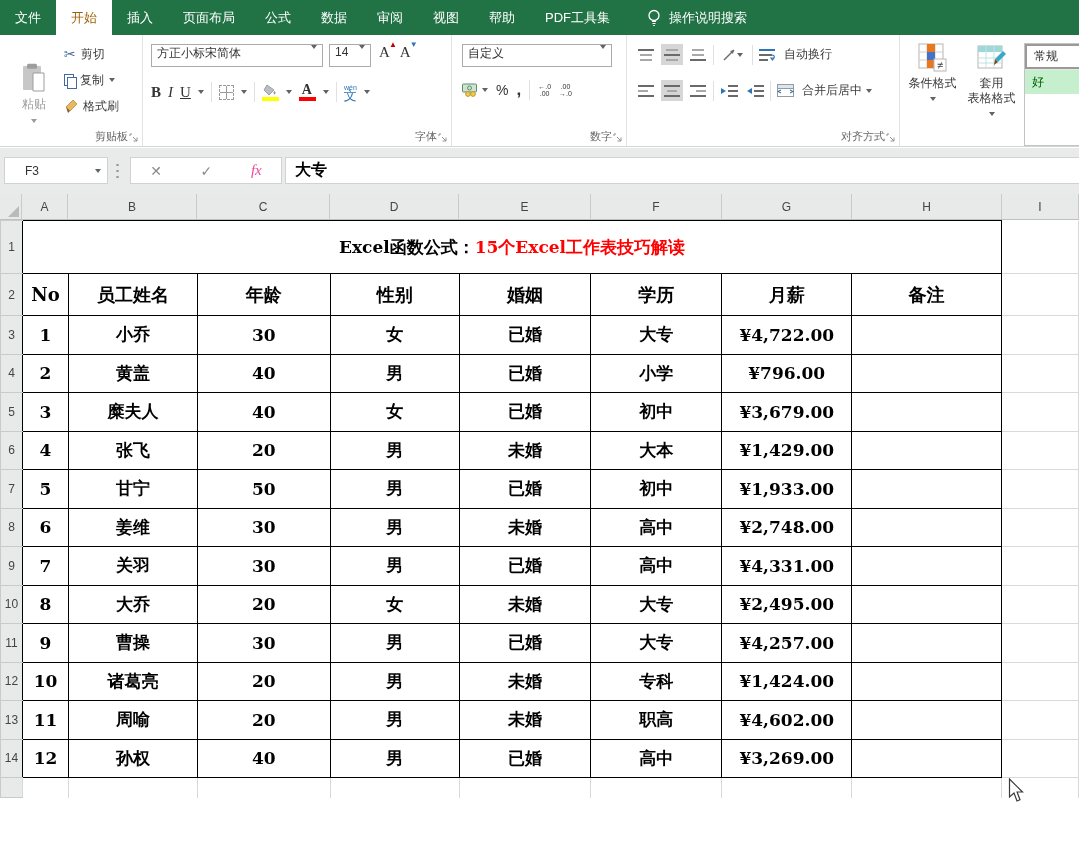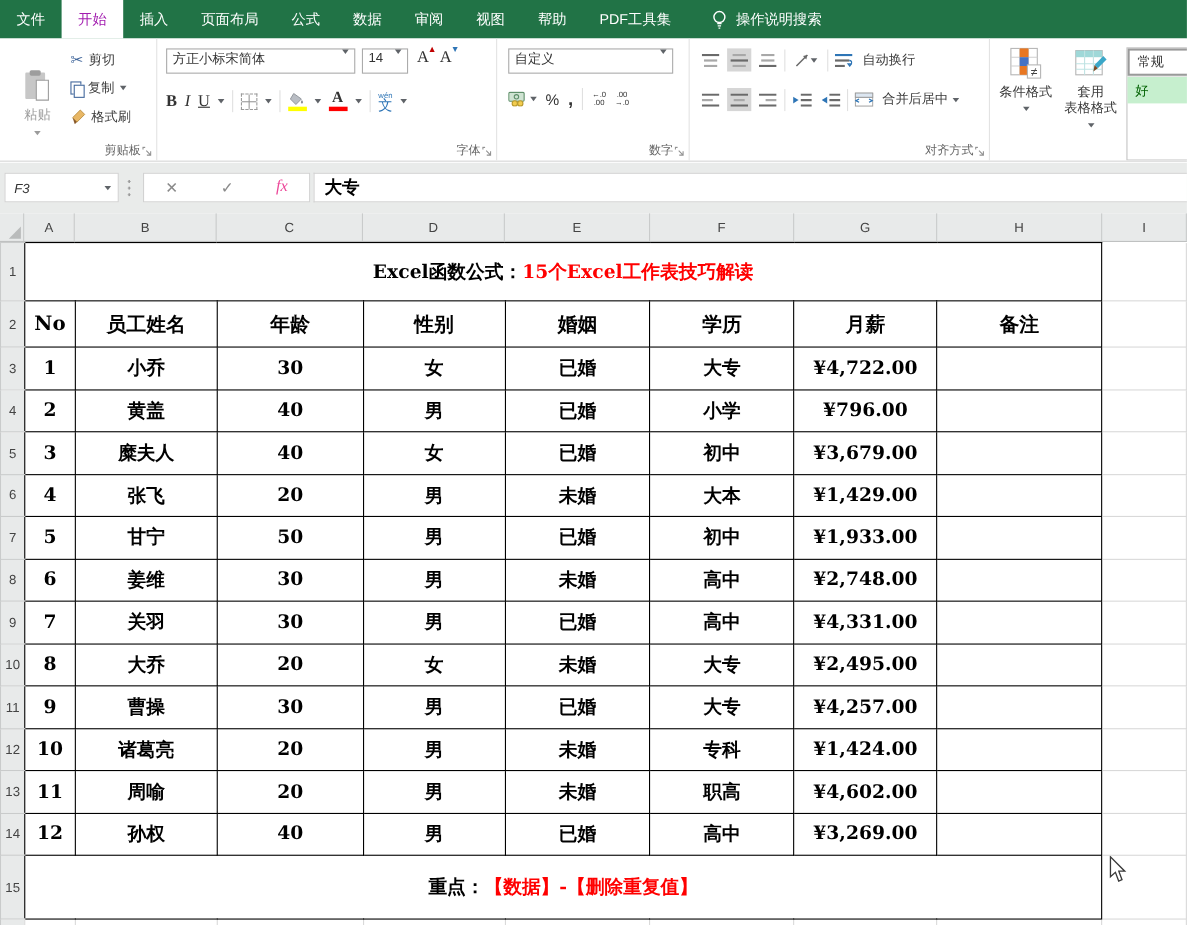--- a/index.html
+++ b/index.html
@@ -4,21 +4,21 @@
 <style>
   html,body{margin:0;padding:0;}
   body{
     width:1079px;height:841px;position:relative;overflow:hidden;
     background:#fff;font-family:"Liberation Sans","DejaVu Sans",sans-serif;
     -webkit-font-smoothing:antialiased;
   }
   
   .menubar{position:absolute;top:0;left:0;width:1079px;height:35px;background:#217346;display:flex;align-items:stretch;color:#fff;font-size:13px;}
   .menubar .tab{padding:0 15px;display:flex;align-items:center;cursor:default;white-space:nowrap;}
-  .menubar .tab.active{background:#ffffff;color:#a21caf;}
+  .menubar .tab.active{background:#ffffff;color:#a16207;}
   .search-wrap{display:flex;align-items:center;margin-left:22px;gap:8px;}
   .bulb{width:14px;height:18px;}
   
   .ribbon{position:absolute;top:35px;left:0;width:1079px;height:112px;background:#fff;border-bottom:1px solid #d5d5d5;display:flex;overflow:hidden;box-sizing:border-box;}
   .group{position:relative;border-right:1px solid #e3e3e3;box-sizing:border-box;height:100%;flex:0 0 auto;}
   .group-label{position:absolute;bottom:2px;left:0;right:14px;text-align:right;font-size:11px;color:#666;}
   .launcher{position:absolute;right:4px;bottom:4px;width:9px;height:9px;opacity:.8;}
   .car{display:inline-block;width:0;height:0;border-left:3px solid transparent;border-right:3px solid transparent;border-top:4px solid #5f6368;vertical-align:middle;}
   .sbtn{display:flex;align-items:center;gap:5px;font-size:12px;color:#3b3b3b;height:22px;padding:0 2px;}
   .combo{box-sizing:border-box;border:1px solid #ababab;background:#fff;height:23px;display:flex;align-items:flex-start;font-size:12px;color:#333;padding:0 5px;justify-content:space-between;}
@@ -69,21 +69,21 @@
   .g-styles{width:190px;display:flex;padding:6px 0 0 6px;gap:6px;box-sizing:border-box;}
   .bigbtn{width:58px;text-align:center;font-size:12px;color:#3b3b3b;line-height:15px;}
   .bigbtn svg{display:block;margin:2px auto 3px auto;}
   .gallery{width:70px;border:1px solid #c3c3c3;background:#fff;margin-top:2px;}
   .gal-item{height:25px;display:flex;align-items:center;padding-left:7px;font-size:12px;color:#333;box-sizing:border-box;}
   .gal-item.selected{border:2px solid #9a9a9a;background:#fff;}
   .gal-item.good{background:#c6efce;color:#006100;border-top:1px solid #e7e7e7;}
   
   .fbar{position:absolute;top:148px;left:0;width:1079px;height:46px;background:#e9ebea;}
   .namebox{position:absolute;left:4px;top:9px;width:104px;height:27px;background:#fff;border:1px solid #d2d2d2;box-sizing:border-box;display:flex;align-items:center;font-size:12px;color:#333;}
-  .namebox .nb-val{flex:1;padding-left:8px;font-style:italic;}
+  .namebox .nb-val{flex:1;padding-left:20px;}
   .namebox .nb-car{width:18px;display:flex;justify-content:center;}
   .fdots{position:absolute;left:116px;top:14px;width:3px;height:18px;background-image:radial-gradient(circle,#9a9a9a 1px,transparent 1.4px);background-size:3px 6px;}
   .fxbox{position:absolute;left:130px;top:9px;width:152px;height:27px;background:#fff;border:1px solid #d2d2d2;box-sizing:border-box;display:flex;align-items:center;justify-content:space-around;color:#8a8a8a;font-size:14px;}
   .fxbox .fx{font-family:"Liberation Serif",serif;font-style:italic;color:#ec4899;font-size:15px;}
   .finput{position:absolute;left:285px;top:9px;right:0;height:27px;background:#fff;border:1px solid #d2d2d2;border-right:none;box-sizing:border-box;display:flex;align-items:center;padding-left:9px;font-family:"DejaVu Serif","Liberation Serif",serif;font-weight:bold;font-size:16px;color:#000;}
   
   .colheads{position:absolute;top:194px;left:0;width:1079px;height:26px;display:flex;background:#e8eaea;border-bottom:1px solid #bfc1c1;box-sizing:border-box;}
   .corner{width:22px;box-sizing:border-box;border-right:1px solid #c9cbcb;position:relative;}
   .corner::after{content:"";position:absolute;right:2px;bottom:2px;width:0;height:0;border-bottom:11px solid #b9bbbb;border-left:11px solid transparent;}
   .colh{box-sizing:border-box;border-right:1px solid #c9cbcb;display:flex;align-items:center;justify-content:center;font-size:12px;color:#444;}
@@ -575,27 +575,20 @@
           <td class="c">40</td>
           <td class="c">男</td>
           <td class="c">已婚</td>
           <td class="c">高中</td>
           <td class="c">¥3,269.00</td>
           <td class="c"></td>
           <td class="outside"></td>
         </tr>
       </tbody>
     <tbody>
-      <tr class="r15">
-        <td class="rn">15</td>
-        <td class="c banner" colspan="8">
-          <span>重点：</span><span class="red">【数据】-【删除重复值】</span>
-        </td>
-        <td class="outside"></td>
-      </tr>
       <tr class="r16">
         <td class="rn"></td>
         <td class="below" style="border-left:1px solid #d9d9d9"></td>
         <td class="below"></td>
         <td class="below"></td>
         <td class="below"></td>
         <td class="below"></td>
         <td class="below"></td>
         <td class="below"></td>
         <td class="below"></td>

